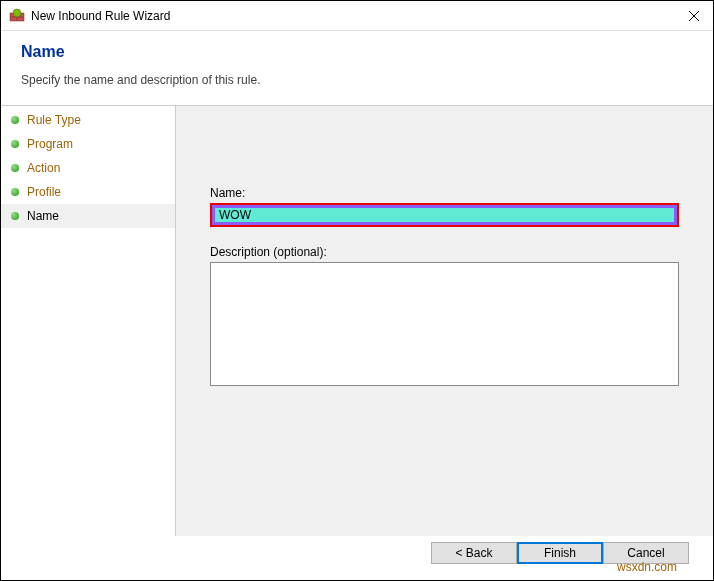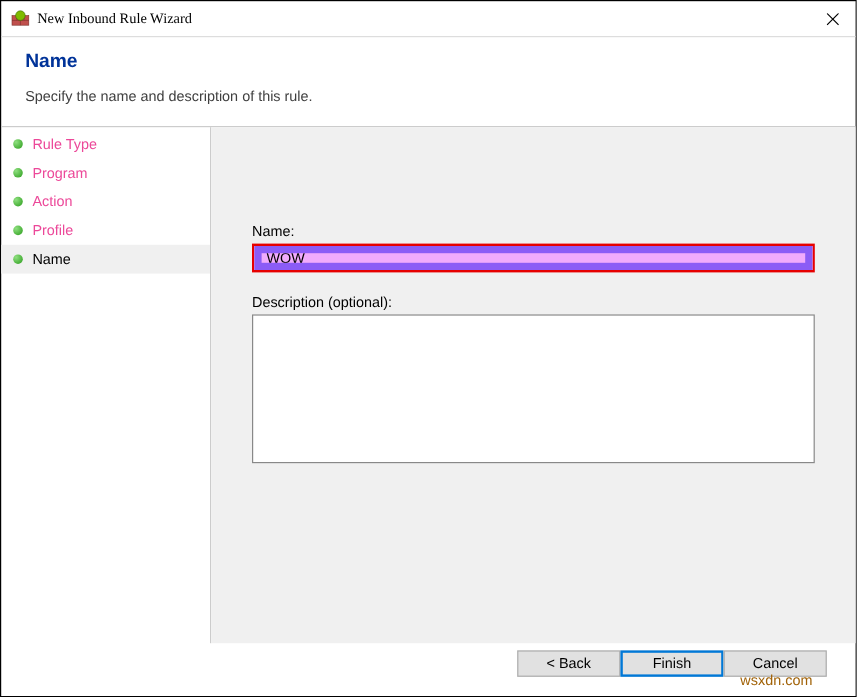--- a/index.html
+++ b/index.html
@@ -1,37 +1,37 @@
 <!DOCTYPE html>
 <html><head>
   <meta charset="utf-8">
   <style>
     * { box-sizing: border-box; margin: 0; padding: 0; }
     body { font-family: "Segoe UI", Tahoma, sans-serif; font-size: 12px; background: #fff; }
     .window { width: 714px; height: 581px; border: 1px solid #000; position: relative; background: #fff; }
     .titlebar { height: 30px; display: flex; align-items: center; padding: 0 8px; border-bottom: 1px solid #ddd; position: relative; }
     .titlebar .icon { width: 16px; height: 16px; margin-right: 6px; display: flex; align-items: center; justify-content: center; }
-    .titlebar .title { font-size: 12px; font-family: Liberation Serif, serif; }
+    .titlebar .title { font-size: 12px; }
     .close-btn { position: absolute; right: 8px; top: 4px; width: 22px; height: 22px; display: flex; align-items: center; justify-content: center; font-size: 15px; cursor: default; }
     .header { padding: 12px 20px 4px 20px; }
     .header h1 { font-size: 16px; font-weight: bold; color: #003399; margin-bottom: 12px; }
     .header .subtitle { font-size: 12px; color: #404040; }
     .divider { height: 1px; background: #ccc; margin-top: 14px; }
     .body { display: flex; height: 430px; }
     .sidebar { width: 175px; border-right: 1px solid #ccc; padding-top: 2px; }
     .sidebar-title { font-weight: bold; padding: 4px 8px 4px 8px; font-size: 12px; }
     .step { display: flex; align-items: center; padding: 5px 8px 5px 10px; cursor: default; }
     .step.active { background: #f0f0f0; }
     .bullet { width: 8px; height: 8px; border-radius: 50%; background: radial-gradient(circle at 30% 30%, #8fe080, #2a9b1a); margin-right: 8px; flex-shrink: 0; }
-    .step .label { color: #ec4899; font-size: 12px; }
+    .step .label { color: #a16207; font-size: 12px; }
     .step.active .label { color: #000; }
     .content { flex: 1; background: #f0f0f0; padding: 80px 34px 20px 34px; position: relative; }
     .field-label { font-size: 12px; margin-bottom: 3px; }
     .name-wrap { border: 2px solid #e60000; padding: 0; margin-bottom: 18px; }
-    .name-input { width: 100%; height: 20px; font-size: 12px; padding: 1px 4px; border: 6px solid #8b5cf6; font-family: inherit; background: #f0abfc; }
+    .name-input { width: 100%; height: 20px; font-size: 12px; padding: 1px 4px; border: 3px solid #8b5cf6; font-family: inherit; background: #5eead4; }
     .desc-input { width: 100%; height: 124px; font-size: 12px; padding: 3px 4px; border: 1px solid #888; font-family: inherit; resize: none; background: #fff; }
     .footer { position: absolute; bottom: 16px; right: 24px; display: flex; }
     .btn { width: 86px; height: 22px; font-size: 12px; font-family: inherit; background: #e1e1e1; border: 1px solid #adadad; cursor: default; text-align: center; }
     .btn.primary { border: 2px solid #0078d7; }
     .watermark { position: absolute; bottom: 6px; right: 36px; font-size: 12px; color: #a16207; pointer-events: none; }
   </style>
 </head>
 <body>
 
 <div class="window">

